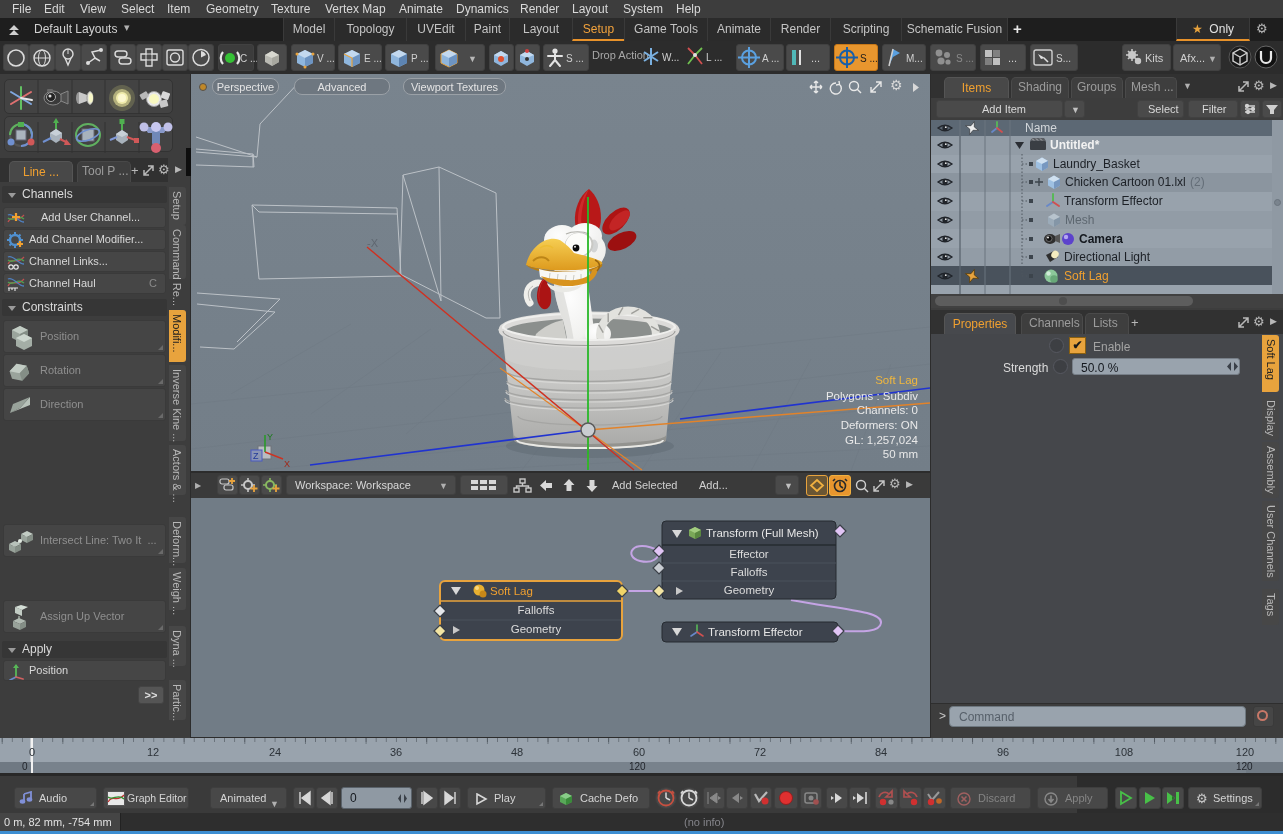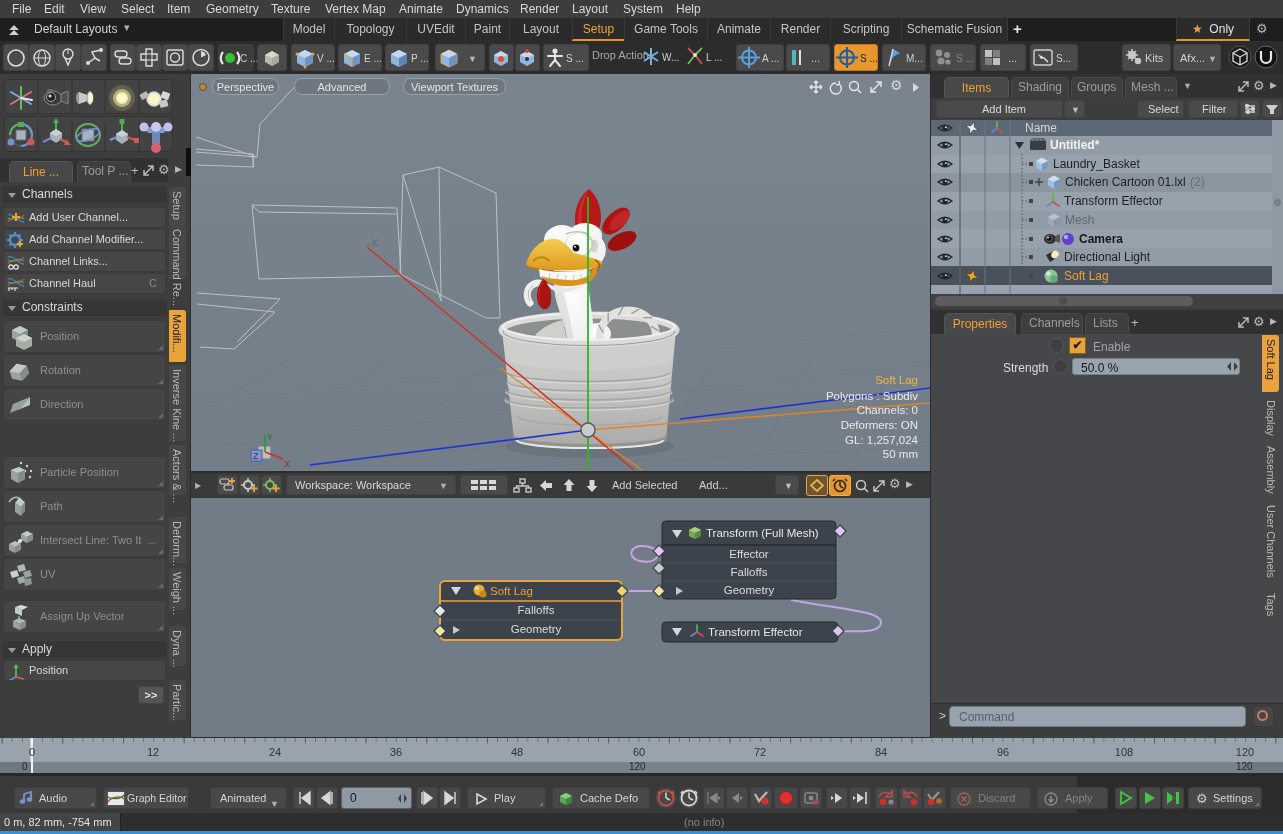--- a/index.html
+++ b/index.html
@@ -374,21 +374,21 @@
       </svg>
 <span class="abs" style="left:158px;top:88px;font-size:13px;color:#b8b8b8">⚙</span>
 <span class="abs" style="left:175px;top:90px;font-size:9px;color:#b8b8b8">▶</span>
 
 <div class="lhdr" style="top:112px"><span>Channels</span></div>
 <div class="lbtn" style="top:133px"><svg class="abs" style="left:3px;top:2px" width="18" height="16">
           <path d="M1 12 C5 4 9 14 17 5" stroke="#c05050" fill="none" stroke-width="1.3"></path>
           <path d="M1 8 C6 13 10 3 17 9" stroke="#50a050" fill="none" stroke-width="1.3"></path>
           <path d="M1 5 C6 2 11 12 17 12" stroke="#5080c0" fill="none" stroke-width="1.3"></path>
           <path d="M9 3 v8 M5 7 h8" stroke="#f0a030" stroke-width="2.2"></path>
-        </svg><span style="margin-left:25px">Add User Channel...</span></div>
+        </svg><span style="margin-left:37px">Add User Channel...</span></div>
 <div class="lbtn" style="top:155px"><svg class="abs" style="left:3px;top:2px" width="18" height="16">
           <circle cx="8" cy="8" r="5" fill="none" stroke="#5090d0" stroke-width="2.4"></circle>
           <g stroke="#5090d0" stroke-width="2">
             <line x1="8" y1="0" x2="8" y2="3"></line>
             <line x1="8" y1="13" x2="8" y2="16"></line>
             <line x1="0" y1="8" x2="3" y2="8"></line>
             <line x1="13" y1="8" x2="16" y2="8"></line>
             <line x1="2.5" y1="2.5" x2="4.5" y2="4.5"></line>
             <line x1="11.5" y1="11.5" x2="13.5" y2="13.5"></line>
             <line x1="13.5" y1="2.5" x2="11.5" y2="4.5"></line>
@@ -422,57 +422,30 @@
         </svg><span style="margin-left:36px">Position</span></div>
 <div class="cbtn" style="top:280px"><svg class="abs" style="left:3px;top:3px" width="28" height="27">
           <path d="M3 10 L12 5 L21 10 L21 18 L12 23 L3 18 Z" fill="#9aa49c" transform="rotate(-18 13 13)"></path>
           <path d="M3 10 L12 15 L21 10 L12 5 Z" fill="#c2ccc4" transform="rotate(-18 13 13)"></path>
           <path d="M12 15 L21 10 L21 18 L12 23 Z" fill="#848e86" transform="rotate(-18 13 13)"></path>
         </svg><span style="margin-left:36px">Rotation</span></div>
 <div class="cbtn" style="top:314px"><svg class="abs" style="left:3px;top:3px" width="28" height="27">
           <path d="M3 21 L23 13 L23 5 L13 16 Z" fill="#b8c2ba"></path>
           <path d="M3 21 L13 16 L23 5 L6 12 Z" fill="#98a29a"></path>
         </svg><span style="margin-left:36px">Direction</span></div>
-<div class="cbtn" style="top:382px"><svg class="abs" style="left:3px;top:3px" width="28" height="27">
-          <g fill="#cfd8d0">
-            <circle cx="14" cy="3" r="1.2"></circle>
-            <circle cx="20" cy="6" r="1.2"></circle>
-            <circle cx="24" cy="11" r="1.2"></circle>
-            <circle cx="18" cy="11" r="1.2"></circle>
-            <circle cx="23" cy="17" r="1.2"></circle>
-          </g>
-          <path d="M4 10 L12 7 L18 10 L18 19 L11 23 L4 19 Z" fill="#9aa49c"></path>
-          <path d="M4 10 L11 13 L18 10 L12 7 Z" fill="#c2ccc4"></path>
-          <path d="M11 13 L18 10 L18 19 L11 23 Z" fill="#848e86"></path>
-        </svg><span style="margin-left:36px">Particle Position</span></div>
-<div class="cbtn" style="top:416px"><svg class="abs" style="left:3px;top:3px" width="28" height="27">
-          <path d="M2 8 C6 2 12 2 15 7" fill="none" stroke="#aab4ac" stroke-width="1.6"></path>
-          <path d="M12 4 L18 8 L14 13 L8 9 Z" fill="#c2ccc4"></path>
-          <path d="M8 9 L14 13 L14 22 L8 18 Z" fill="#98a29a"></path>
-          <path d="M14 13 L18 8 L18 17 L14 22 Z" fill="#848e86"></path>
-        </svg><span style="margin-left:36px">Path</span></div>
 <div class="cbtn" style="top:450px"><svg class="abs" style="left:3px;top:3px" width="28" height="27">
           <line x1="4" y1="20" x2="22" y2="6" stroke="#cfd8d0" stroke-width="1.3"></line>
           <path d="M2 16 L8 13 L14 16 L8 19 Z" fill="#b8c2ba"></path>
           <path d="M2 16 L8 19 L8 25 L2 22 Z" fill="#98a29a"></path>
           <path d="M8 19 L14 16 L14 22 L8 25 Z" fill="#848e86"></path>
           <path d="M14 6 L20 3 L26 6 L20 9 Z" fill="#c2ccc4"></path>
           <path d="M14 6 L20 9 L20 15 L14 12 Z" fill="#9aa49c"></path>
           <path d="M20 9 L26 6 L26 12 L20 15 Z" fill="#848e86"></path>
           <circle cx="13" cy="13" r="2" fill="#e0e8e0"></circle>
         </svg><span style="margin-left:36px">Intersect Line: Two It &nbsp;...</span></div>
-<div class="cbtn" style="top:484px"><svg class="abs" style="left:3px;top:3px" width="28" height="27">
-          <g fill="#b0bab2">
-            <path d="M10 4 L17 2 L19 8 L12 10 Z"></path>
-            <path d="M3 10 L10 8 L12 14 L5 16 Z" fill="#c8d2ca"></path>
-            <path d="M16 10 L23 8 L25 14 L18 16 Z" fill="#98a29a"></path>
-            <path d="M10 16 L17 14 L19 20 L12 22 Z" fill="#a2aca4"></path>
-            <path d="M17 17 L24 16 L25 22 L18 24 Z" fill="#8e988f"></path>
-          </g>
-        </svg><span style="margin-left:36px">UV</span></div>
 <div class="cbtn" style="top:526px"><svg class="abs" style="left:3px;top:3px" width="28" height="27">
           <path d="M8 3 L15 6 L15 12 L8 9 Z" fill="#c2ccc4"></path>
           <path d="M8 3 L15 6 L21 3 L14 1 Z" fill="#d4ded6"></path>
           <line x1="12" y1="12" x2="12" y2="17" stroke="#9aa49c" stroke-width="1.6"></line>
           <path d="M6 17 L13 20 L19 17 L12 14 Z" fill="#b0bab2"></path>
           <path d="M6 17 L13 20 L13 26 L6 23 Z" fill="#98a29a"></path>
           <path d="M13 20 L19 17 L19 23 L13 26 Z" fill="#848e86"></path>
         </svg><span style="margin-left:36px">Assign Up Vector</span></div>
 
 <div class="lhdr" style="top:567px"><span>Apply</span></div>

